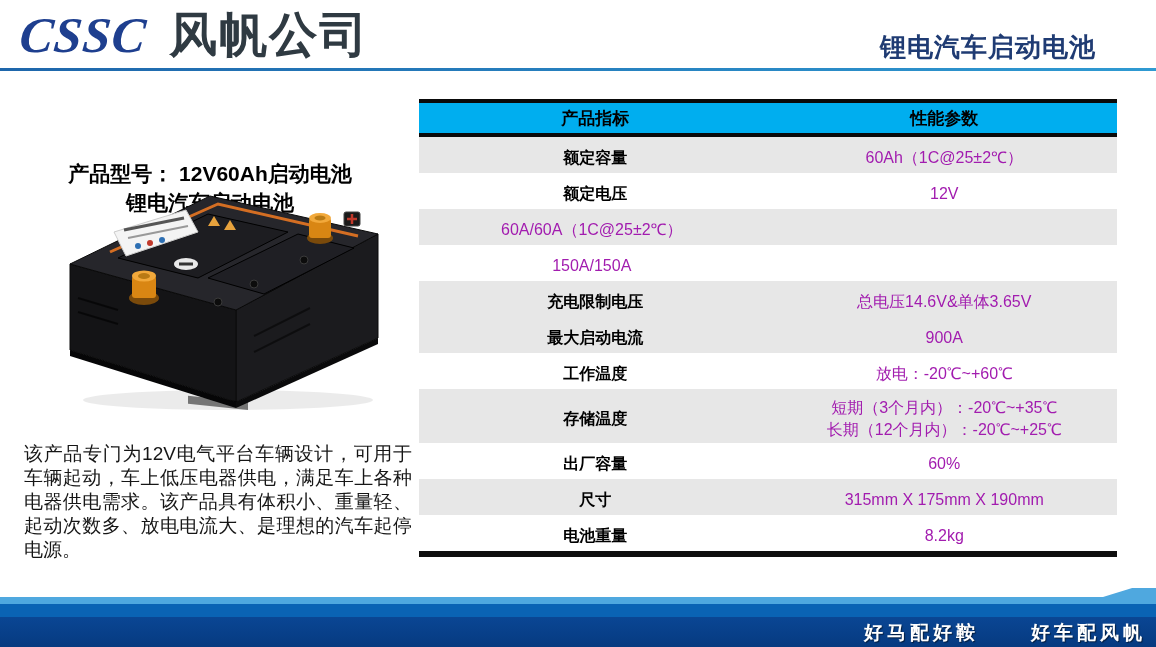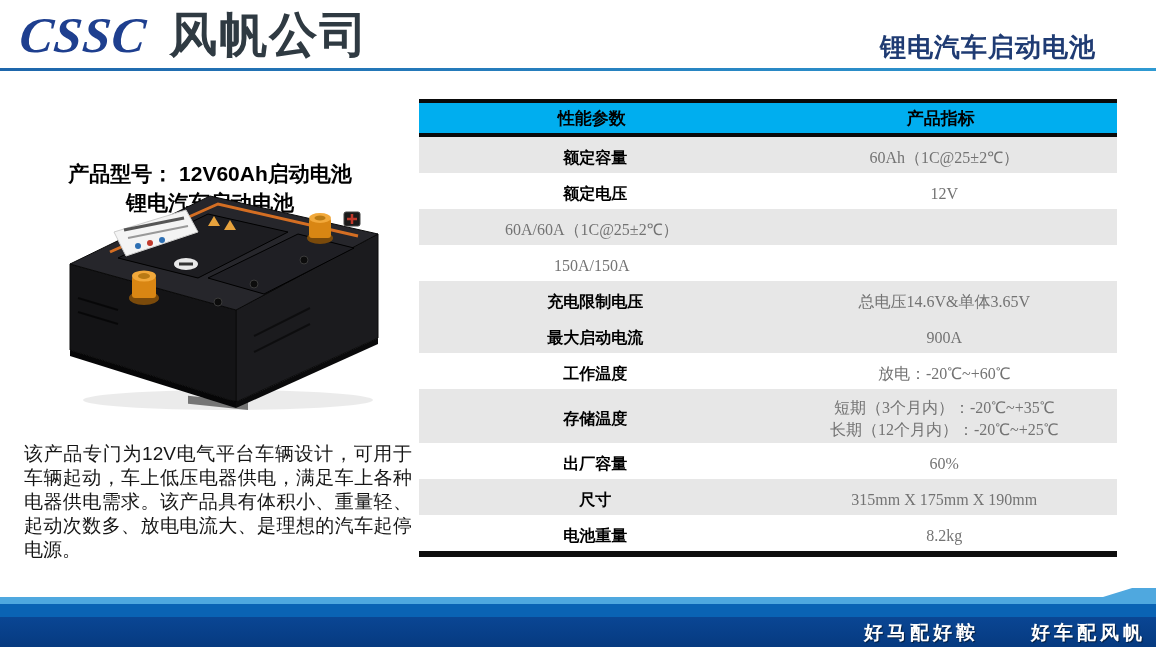--- a/index.html
+++ b/index.html
@@ -62,21 +62,21 @@
   .cell-label{width:50.5%;}
   .cell-value{width:49.5%;}
   .t-row{display:flex;min-height:36px;background:#fff;}
   .t-row.alt{background:var(--row-alt-bg);}
   .t-row .cell{
     display:flex;align-items:center;justify-content:center;text-align:center;
     padding:2px 6px;box-sizing:border-box;margin-top:6px;
   }
   .t-row .cell-label{font-size:16px;font-weight:600;color:#000;}
   .t-row .cell-value{
-    font-family:Liberation Serif, serif;font-size:16px;color:#737373;
+    font-family:Liberation Sans, sans-serif;font-size:16px;color:#a21caf;
     white-space:pre-line;line-height:22px;
   }
   .t-bottom{height:6px;background:#0E0E0E;}
   
   .footer-light{position:absolute;left:0;top:597px;width:1156px;height:7px;background:var(--footer-light);}
   .footer-mid{position:absolute;left:0;top:604px;width:1156px;height:13px;background:var(--footer-mid);}
   .footer-dark{
     position:absolute;left:0;top:617px;width:1156px;height:30px;
     background:linear-gradient(180deg,var(--footer-dark) 0%,#063A80 100%);
   }
@@ -162,22 +162,22 @@
 
       <polygon points="12,164 178,216 178,222 12,170" fill="#060607"></polygon>
       <polygon points="178,216 320,152 320,158 178,222" fill="#0A0A0B"></polygon>
     </svg>
   </div>
 
   <div class="description">该产品专门为12V电气平台车辆设计，可用于车辆起动，车上低压电器供电，满足车上各种电器供电需求。该产品具有体积小、重量轻、起动次数多、放电电流大、是理想的汽车起停电源。</div>
 
   <div class="spec-table">
     <div class="t-header">
+      <div class="cell cell-label">产品指标</div>
       <div class="cell cell-value">性能参数</div>
-      <div class="cell cell-label">产品指标</div>
     </div>
     <div id="t-rows">
         <div class="t-row alt">
           <div class="cell cell-label">额定容量</div>
           <div class="cell cell-value">60Ah（1C@25±2℃）</div>
         </div>
         <div class="t-row">
           <div class="cell cell-label">额定电压</div>
           <div class="cell cell-value">12V</div>
         </div>

